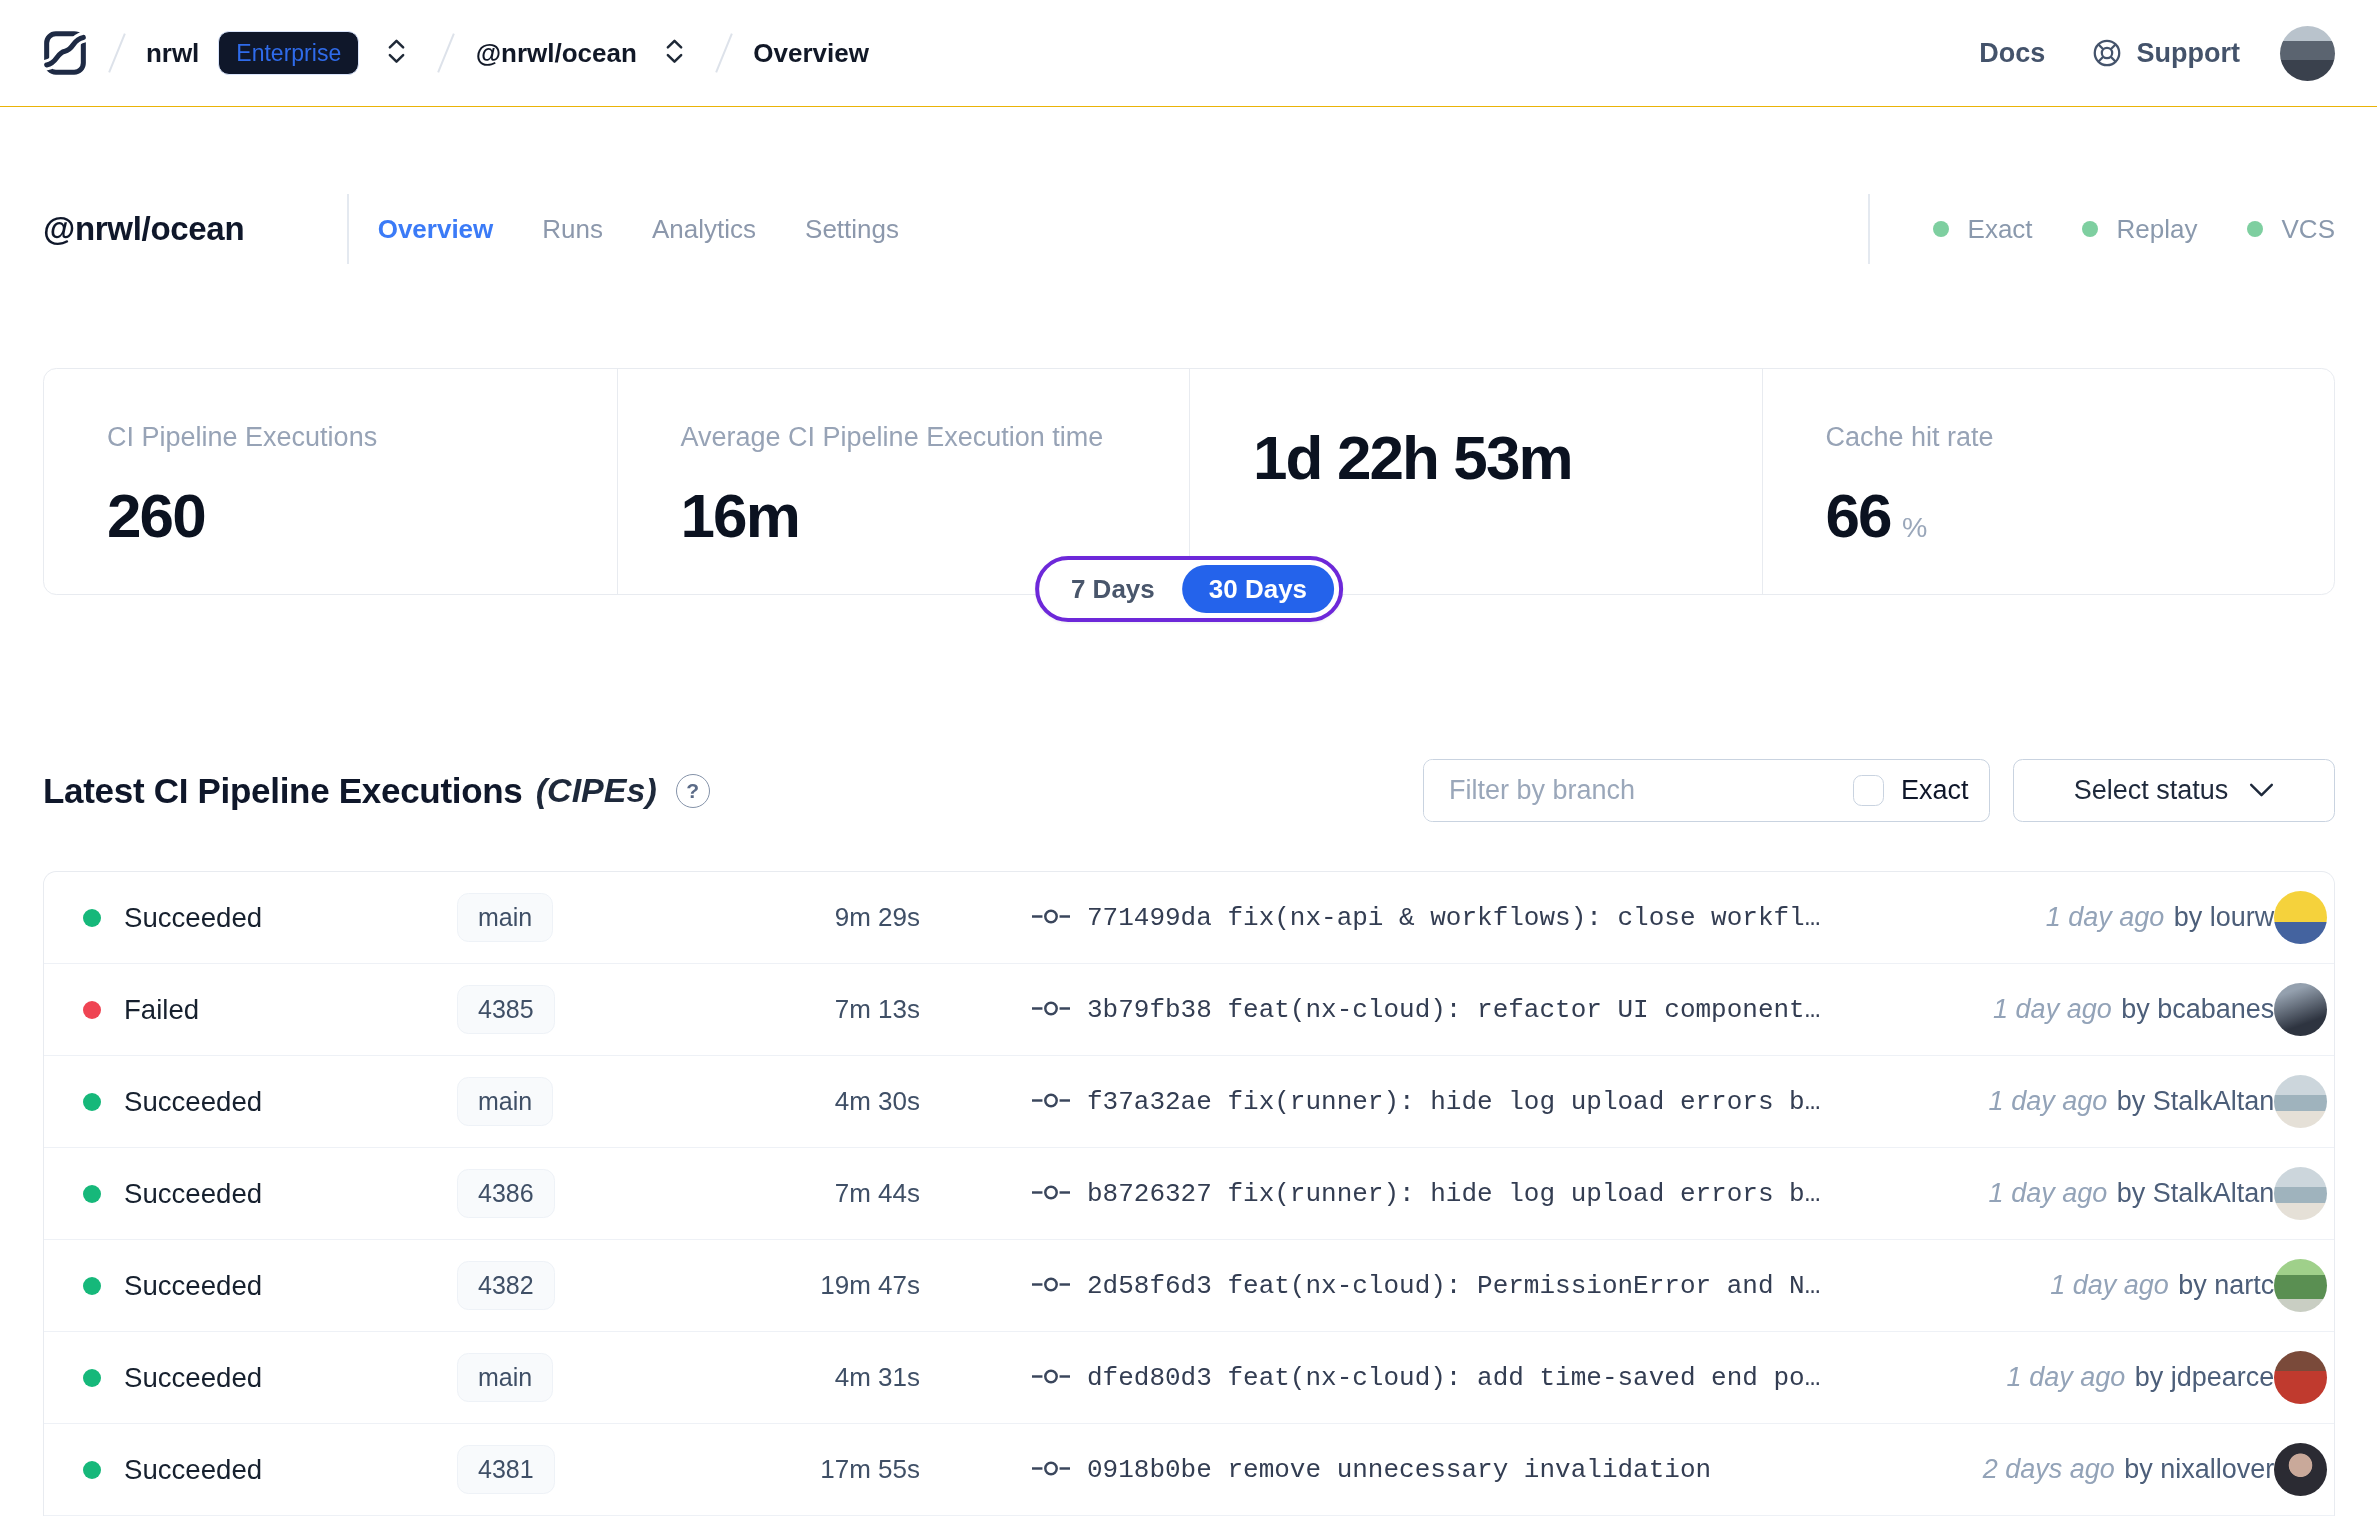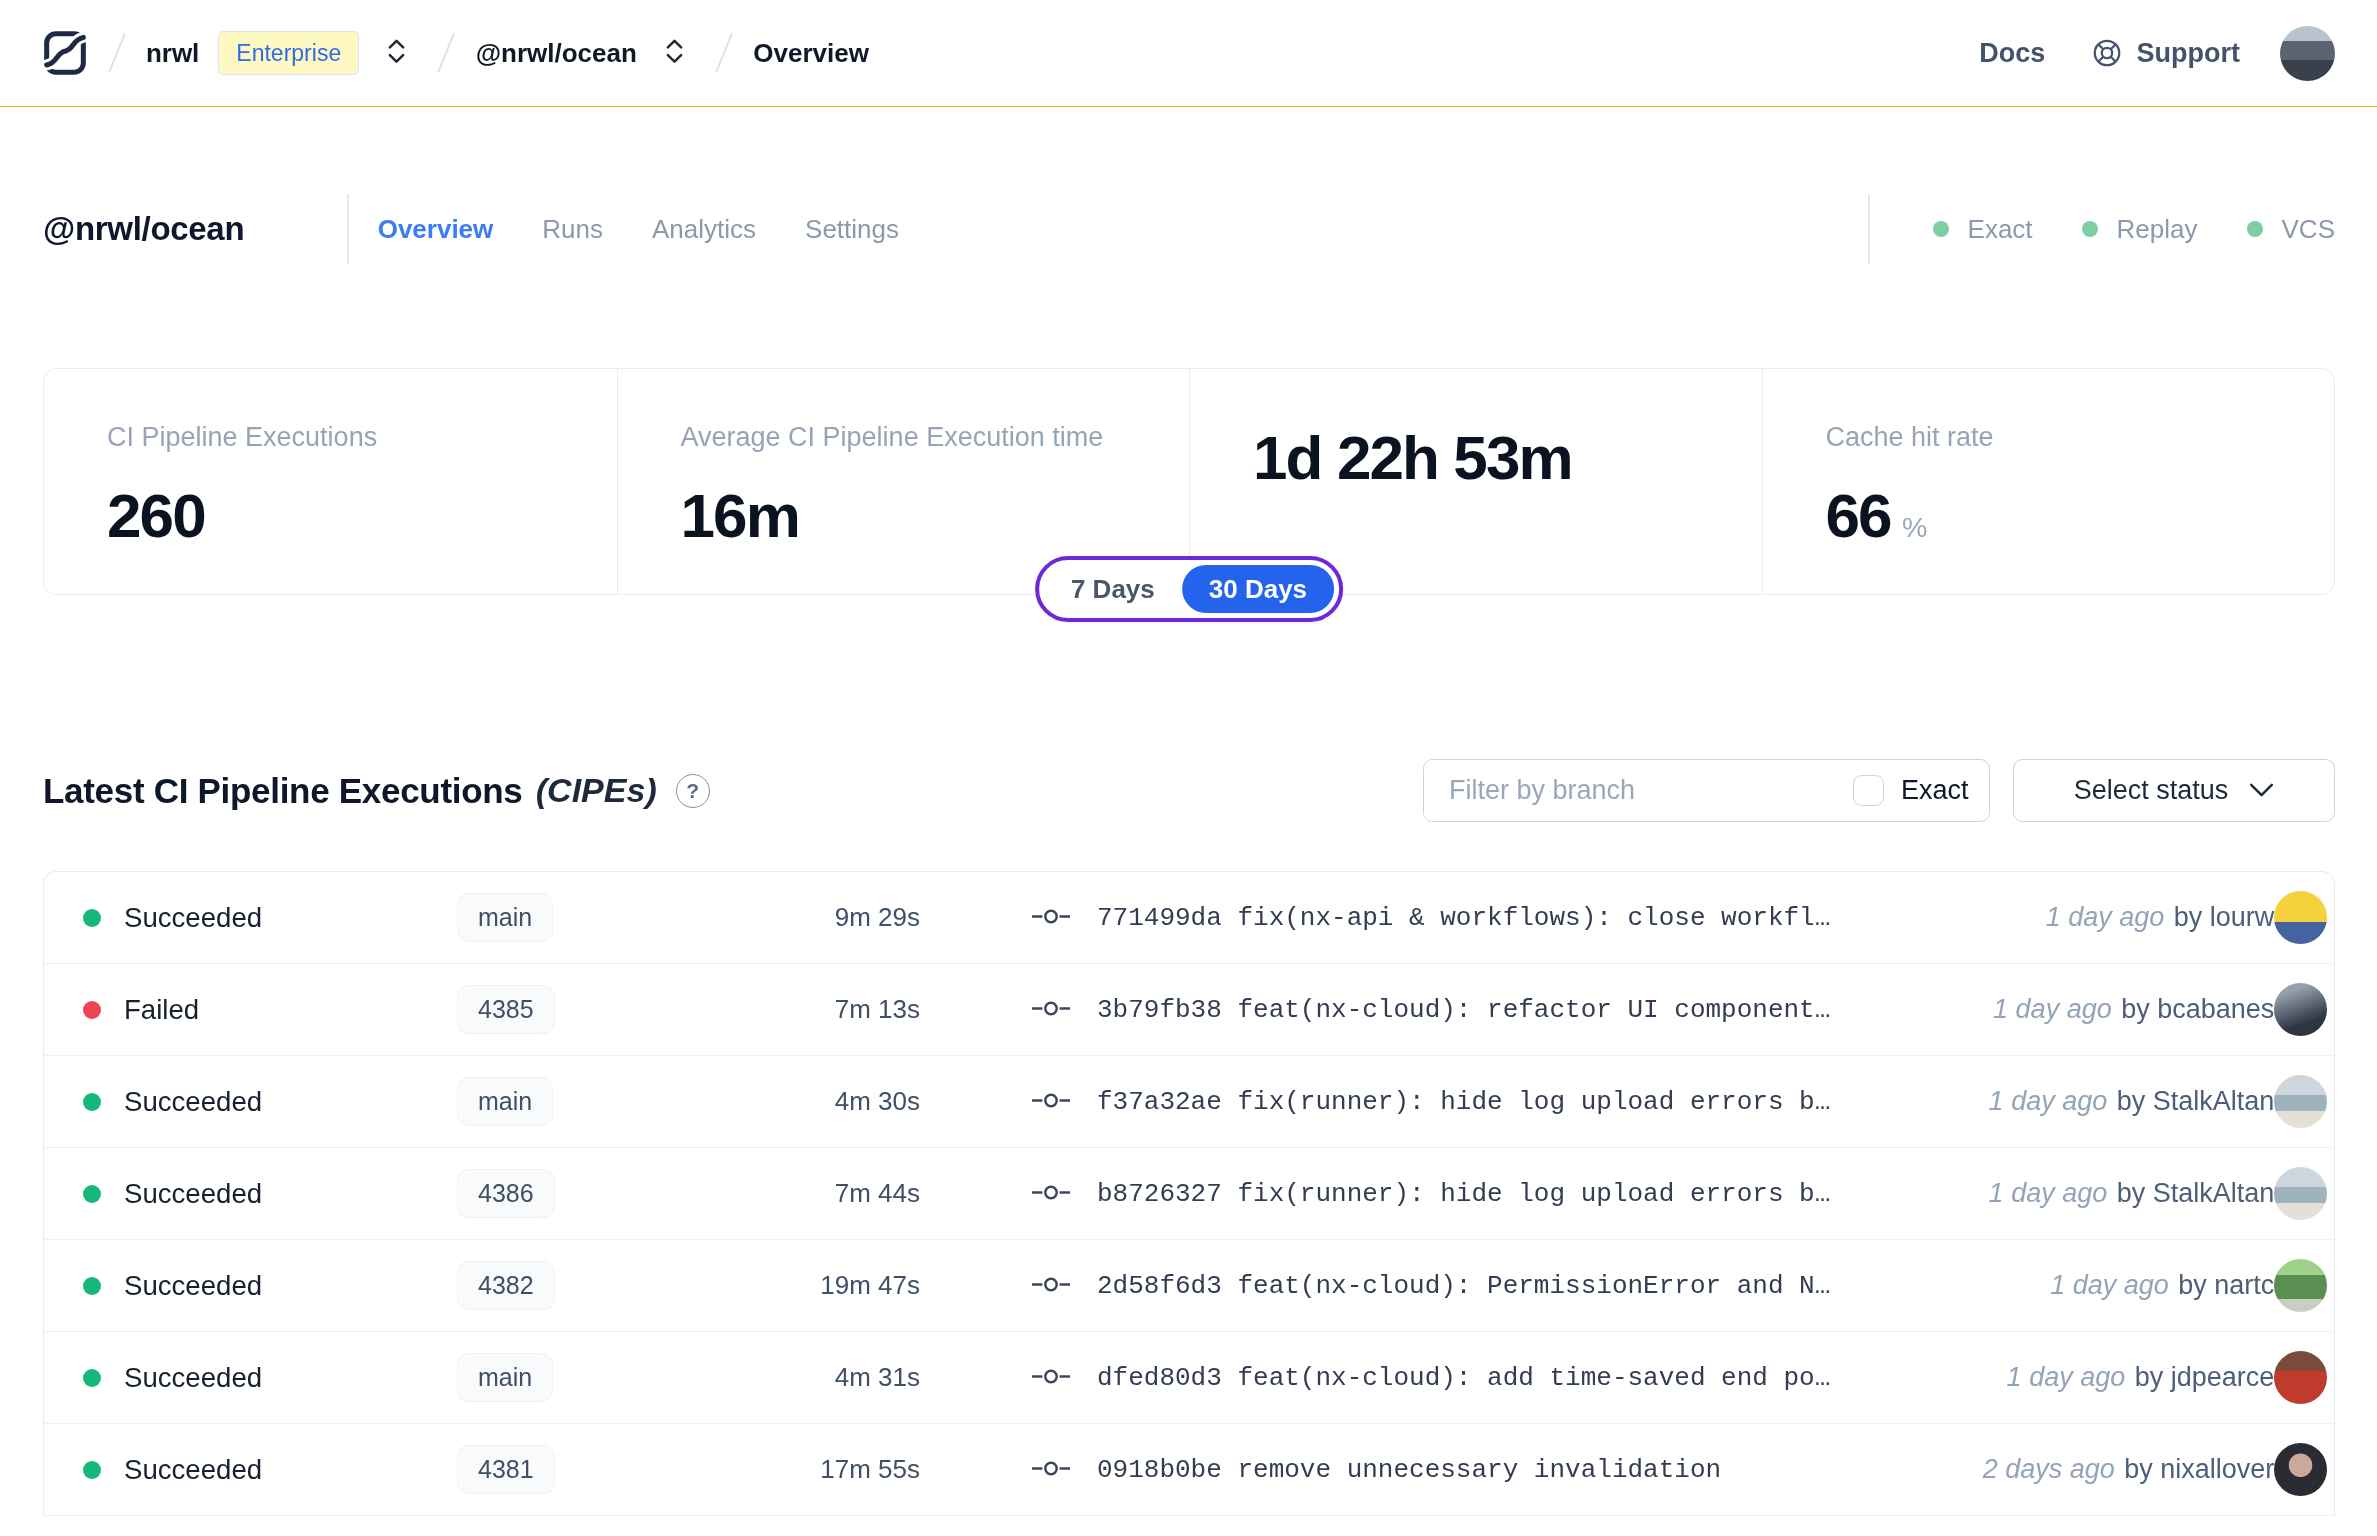--- a/index.html
+++ b/index.html
@@ -4,22 +4,22 @@
 <style>
   * { margin:0; padding:0; box-sizing:border-box; }
   html,body { width:2378px; height:1537px; background:#ffffff; overflow:hidden;
     font-family:"Liberation Sans","DejaVu Sans",sans-serif; color:#16202e; }
 
   
   .top-header { height:107px; padding:0 43px; display:flex; align-items:center;
     border-bottom:1px solid #eab308; background:#fff; }
   .crumb-slash { width:1.9px; height:42px; background:#dde2ea; transform:rotate(22deg); margin:0 28.5px; flex:none; }
   .org-name { font-size:26px; font-weight:700; color:#111827; margin-right:19px; }
-  .ent-badge { font-size:23px; font-weight:500; color:#2f6bea; background:#fef9c3;
-    border:1px solid #d9e4fb; border-radius:5px; padding:7.6px 17px; }
+  .ent-badge { font-size:23px; font-weight:500; color:#2f6bea; background:#0f172a;
+    border:1px solid #d9e4fb; border-radius:11px; padding:7.6px 17px; }
   .updown { margin:0 7.6px 0 25px; flex:none; }
   .ws-name { font-size:26px; font-weight:600; color:#111827; }
   .page-crumb { font-size:26px; font-weight:600; color:#111827; }
   .header-spacer { flex:1; }
   .hdr-link { font-size:27px; font-weight:600; color:#44536b; margin-left:46px; display:flex; align-items:center; gap:13.3px; cursor:pointer; }
   .hdr-avatar { width:55px; height:55px; border-radius:50%; margin-left:40px; flex:none;
     background:linear-gradient(180deg,#b9c3cc 28%,#5b6470 28% 62%,#3a414d 62%); }
 
   
   .workspace-bar { margin:86px 43px 0; display:flex; align-items:center; height:72px; }
@@ -75,21 +75,21 @@
   .row { display:grid; grid-template-columns:27px 325px 247px 243px 1fr auto 54px;
     align-items:center; height:92px; border-bottom:1px solid #eef1f6; padding:0 5.7px 0 34px; cursor:pointer; }
   .dot { width:18px; height:18px; border-radius:50%; justify-self:center; }
   .row[data-status="succeeded"] .dot { background:#16b87a; }
   .row[data-status="failed"] .dot { background:#ef4453; }
   .row-status { font-size:27.6px; font-weight:500; color:#16202e; padding-left:19px; }
   .branch-cell { padding-left:27px; }
   .branch-badge { display:inline-block; font-size:25px; font-weight:500; color:#3f4f66;
     background:#f8fafc; border:1px solid #eef2f7; border-radius:11.4px; padding:8.6px 20px; }
   .duration { font-size:26px; color:#3f4f66; text-align:right; }
-  .commit-cell { padding-left:112px; display:flex; align-items:center; gap:27px; overflow:hidden; }
+  .commit-cell { padding-left:112px; display:flex; align-items:center; gap:17px; overflow:hidden; }
   .commit-icon { flex:none; }
   .commit-text { font-family:"Liberation Mono","DejaVu Sans Mono",monospace; font-size:26px;
     color:#333d52; white-space:nowrap; }
   .meta { text-align:right; white-space:nowrap; font-size:27px; }
   .meta em { font-style:italic; color:#93a3b8; }
   .meta .author { color:#4c5e79; font-weight:500; margin-left:9.5px; }
   .row-avatar { width:53px; height:53px; border-radius:50%; background:#d3d9e0; }
 </style>
 </head>
 <body>

